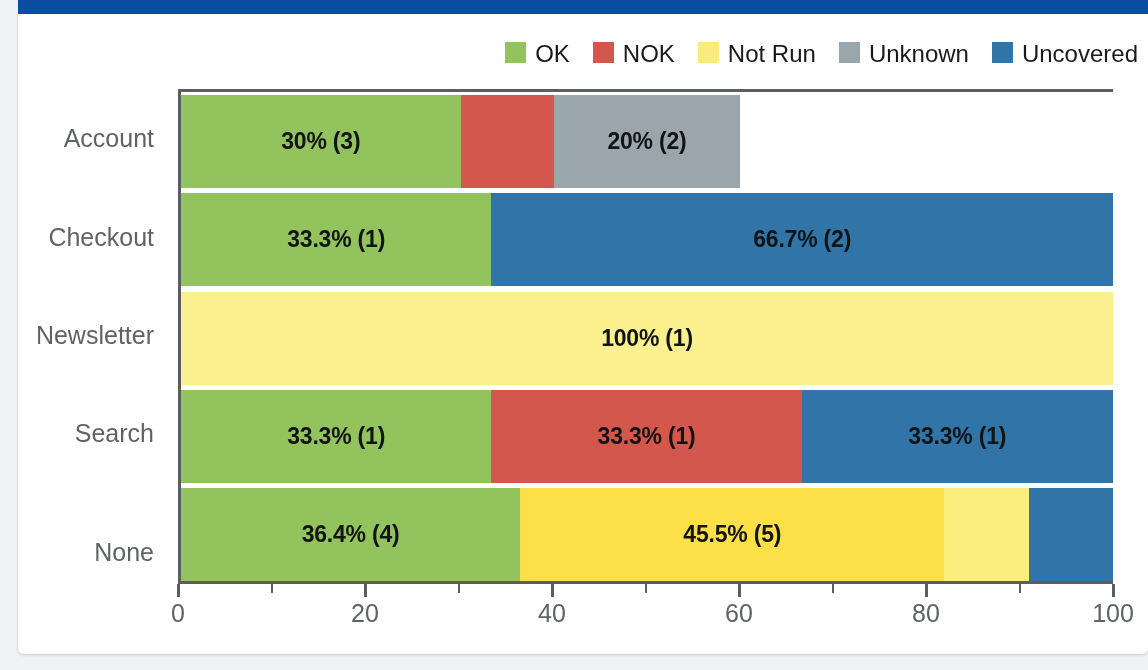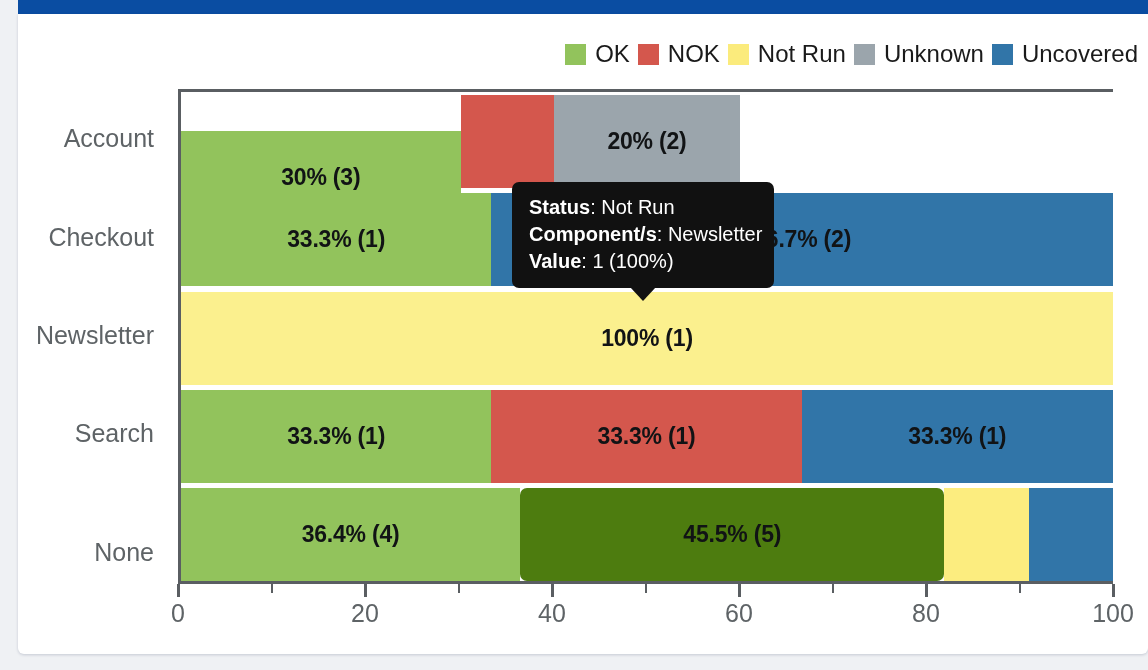--- a/index.html
+++ b/index.html
@@ -46,22 +46,21 @@
     top: 28px;
     width: 1130px;
     display: flex;
     justify-content: flex-end;
     align-items: center;
     padding-right: 10px;
     box-sizing: border-box;
   }
   .legend-item {
     display: flex;
-    align-items: center;
-    margin-left: 8px;
+    margin-left: 23px;
   }
   .legend-swatch {
     width: 21px;
     height: 21px;
     margin-right: 9px;
     flex: none;
   }
   .legend-label {
     font-size: 24px;
     color: #1a1a1a;
@@ -217,21 +216,21 @@
     <div class="y-axis-labels" id="ylabels-root">
         <div class="y-label" style="top: 49.2px;">Account</div>
         <div class="y-label" style="top: 147.6px;">Checkout</div>
         <div class="y-label" style="top: 246px;">Newsletter</div>
         <div class="y-label" style="top: 344.4px;">Search</div>
         <div class="y-label" style="top: 463px; text-align: right;">None</div>
       </div>
 
     <div class="plot-area" id="plot-root">
         <div class="bar-row" style="top: 2.7px; height: 93px;">
-          <div class="seg" style="width: 30%; background: rgb(146, 195, 92); margin-top: 36px;">
+          <div class="seg" style="width: 30%; background: rgb(146, 195, 92);">
             <span class="seg-label">30% (3)</span>
           </div>
           <div class="seg" style="width: 10%; background: rgb(212, 87, 77);"></div>
           <div class="seg" style="width: 20%; background: rgb(155, 165, 172);">
             <span class="seg-label">20% (2)</span>
           </div>
         </div>
         <div class="bar-row" style="top: 101.1px; height: 93px;">
           <div class="seg" style="width: 33.3%; background: rgb(146, 195, 92);">
             <span class="seg-label">33.3% (1)</span>
@@ -253,21 +252,21 @@
             <span class="seg-label">33.3% (1)</span>
           </div>
           <div class="seg" style="width: 33.4%; background: rgb(49, 117, 168);">
             <span class="seg-label">33.3% (1)</span>
           </div>
         </div>
         <div class="bar-row" style="top: 396.3px; height: 93px;">
           <div class="seg" style="width: 36.4%; background: rgb(146, 195, 92);">
             <span class="seg-label">36.4% (4)</span>
           </div>
-          <div class="seg" style="width: 45.5%; background: #4d7c0f; border-radius: 7px;">
+          <div class="seg" style="width: 45.5%; background: #fde047;">
             <span class="seg-label">45.5% (5)</span>
           </div>
           <div class="seg" style="width: 9.1%; background: rgb(252, 237, 127);"></div>
           <div class="seg" style="width: 9%; background: rgb(49, 117, 168);"></div>
         </div>
       </div>
 
     <div class="x-axis-line"></div>
     <div id="xticks-root">
         <div class="x-tick major" style="left: 158.5px;"></div>
@@ -284,26 +283,14 @@
         <div class="x-tick-label" style="left: 1095px;">100</div>
         <div class="x-tick" style="left: 252.5px;"></div>
         <div class="x-tick" style="left: 439.5px;"></div>
         <div class="x-tick" style="left: 626.5px;"></div>
         <div class="x-tick" style="left: 813.5px;"></div>
         <div class="x-tick" style="left: 1000.5px;"></div>
       </div>
 
   </div>
 
-  <div class="tooltip">
-    <div class="tooltip-line">
-      <span class="tooltip-key">Status</span><span>: </span><span>Not Run</span>
-    </div>
-    <div class="tooltip-line">
-      <span class="tooltip-key">Component/s</span><span>: </span><span>Newsletter</span>
-    </div>
-    <div class="tooltip-line">
-      <span class="tooltip-key">Value</span><span>: </span><span>1 (100%)</span>
-    </div>
-    <div class="tooltip-arrow"></div>
-  </div>
 
 </div>
 
 </body></html>

